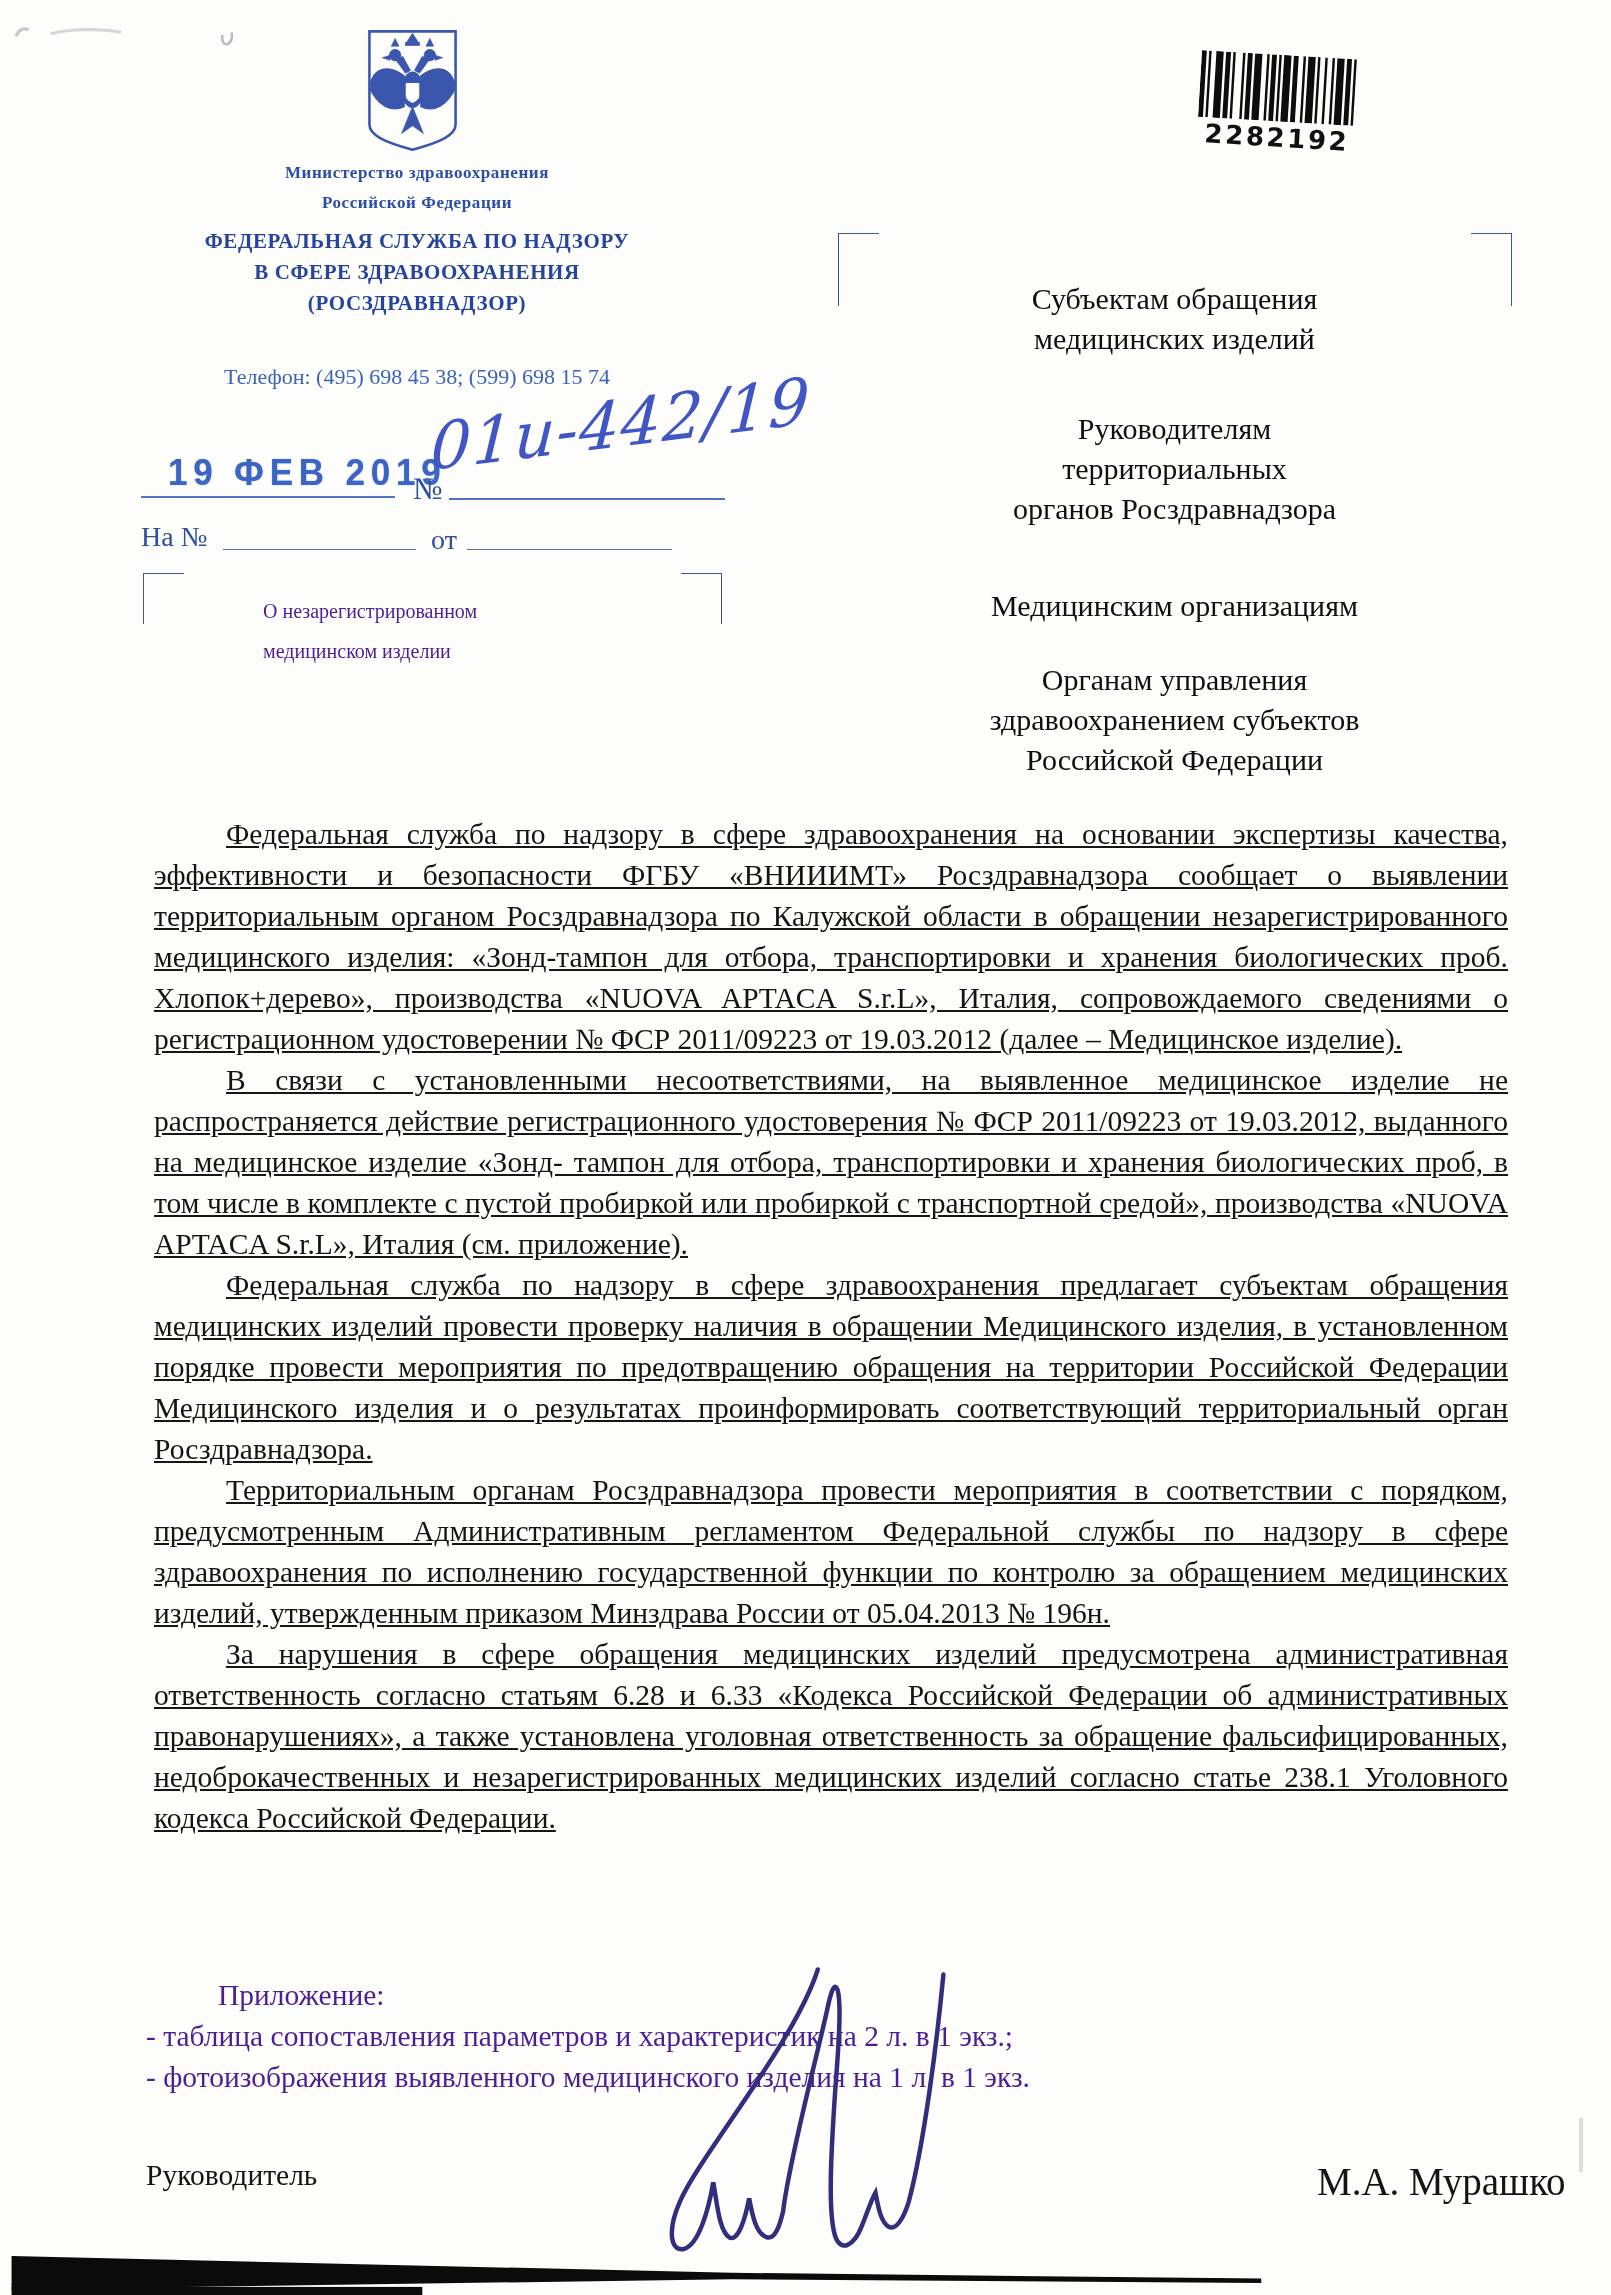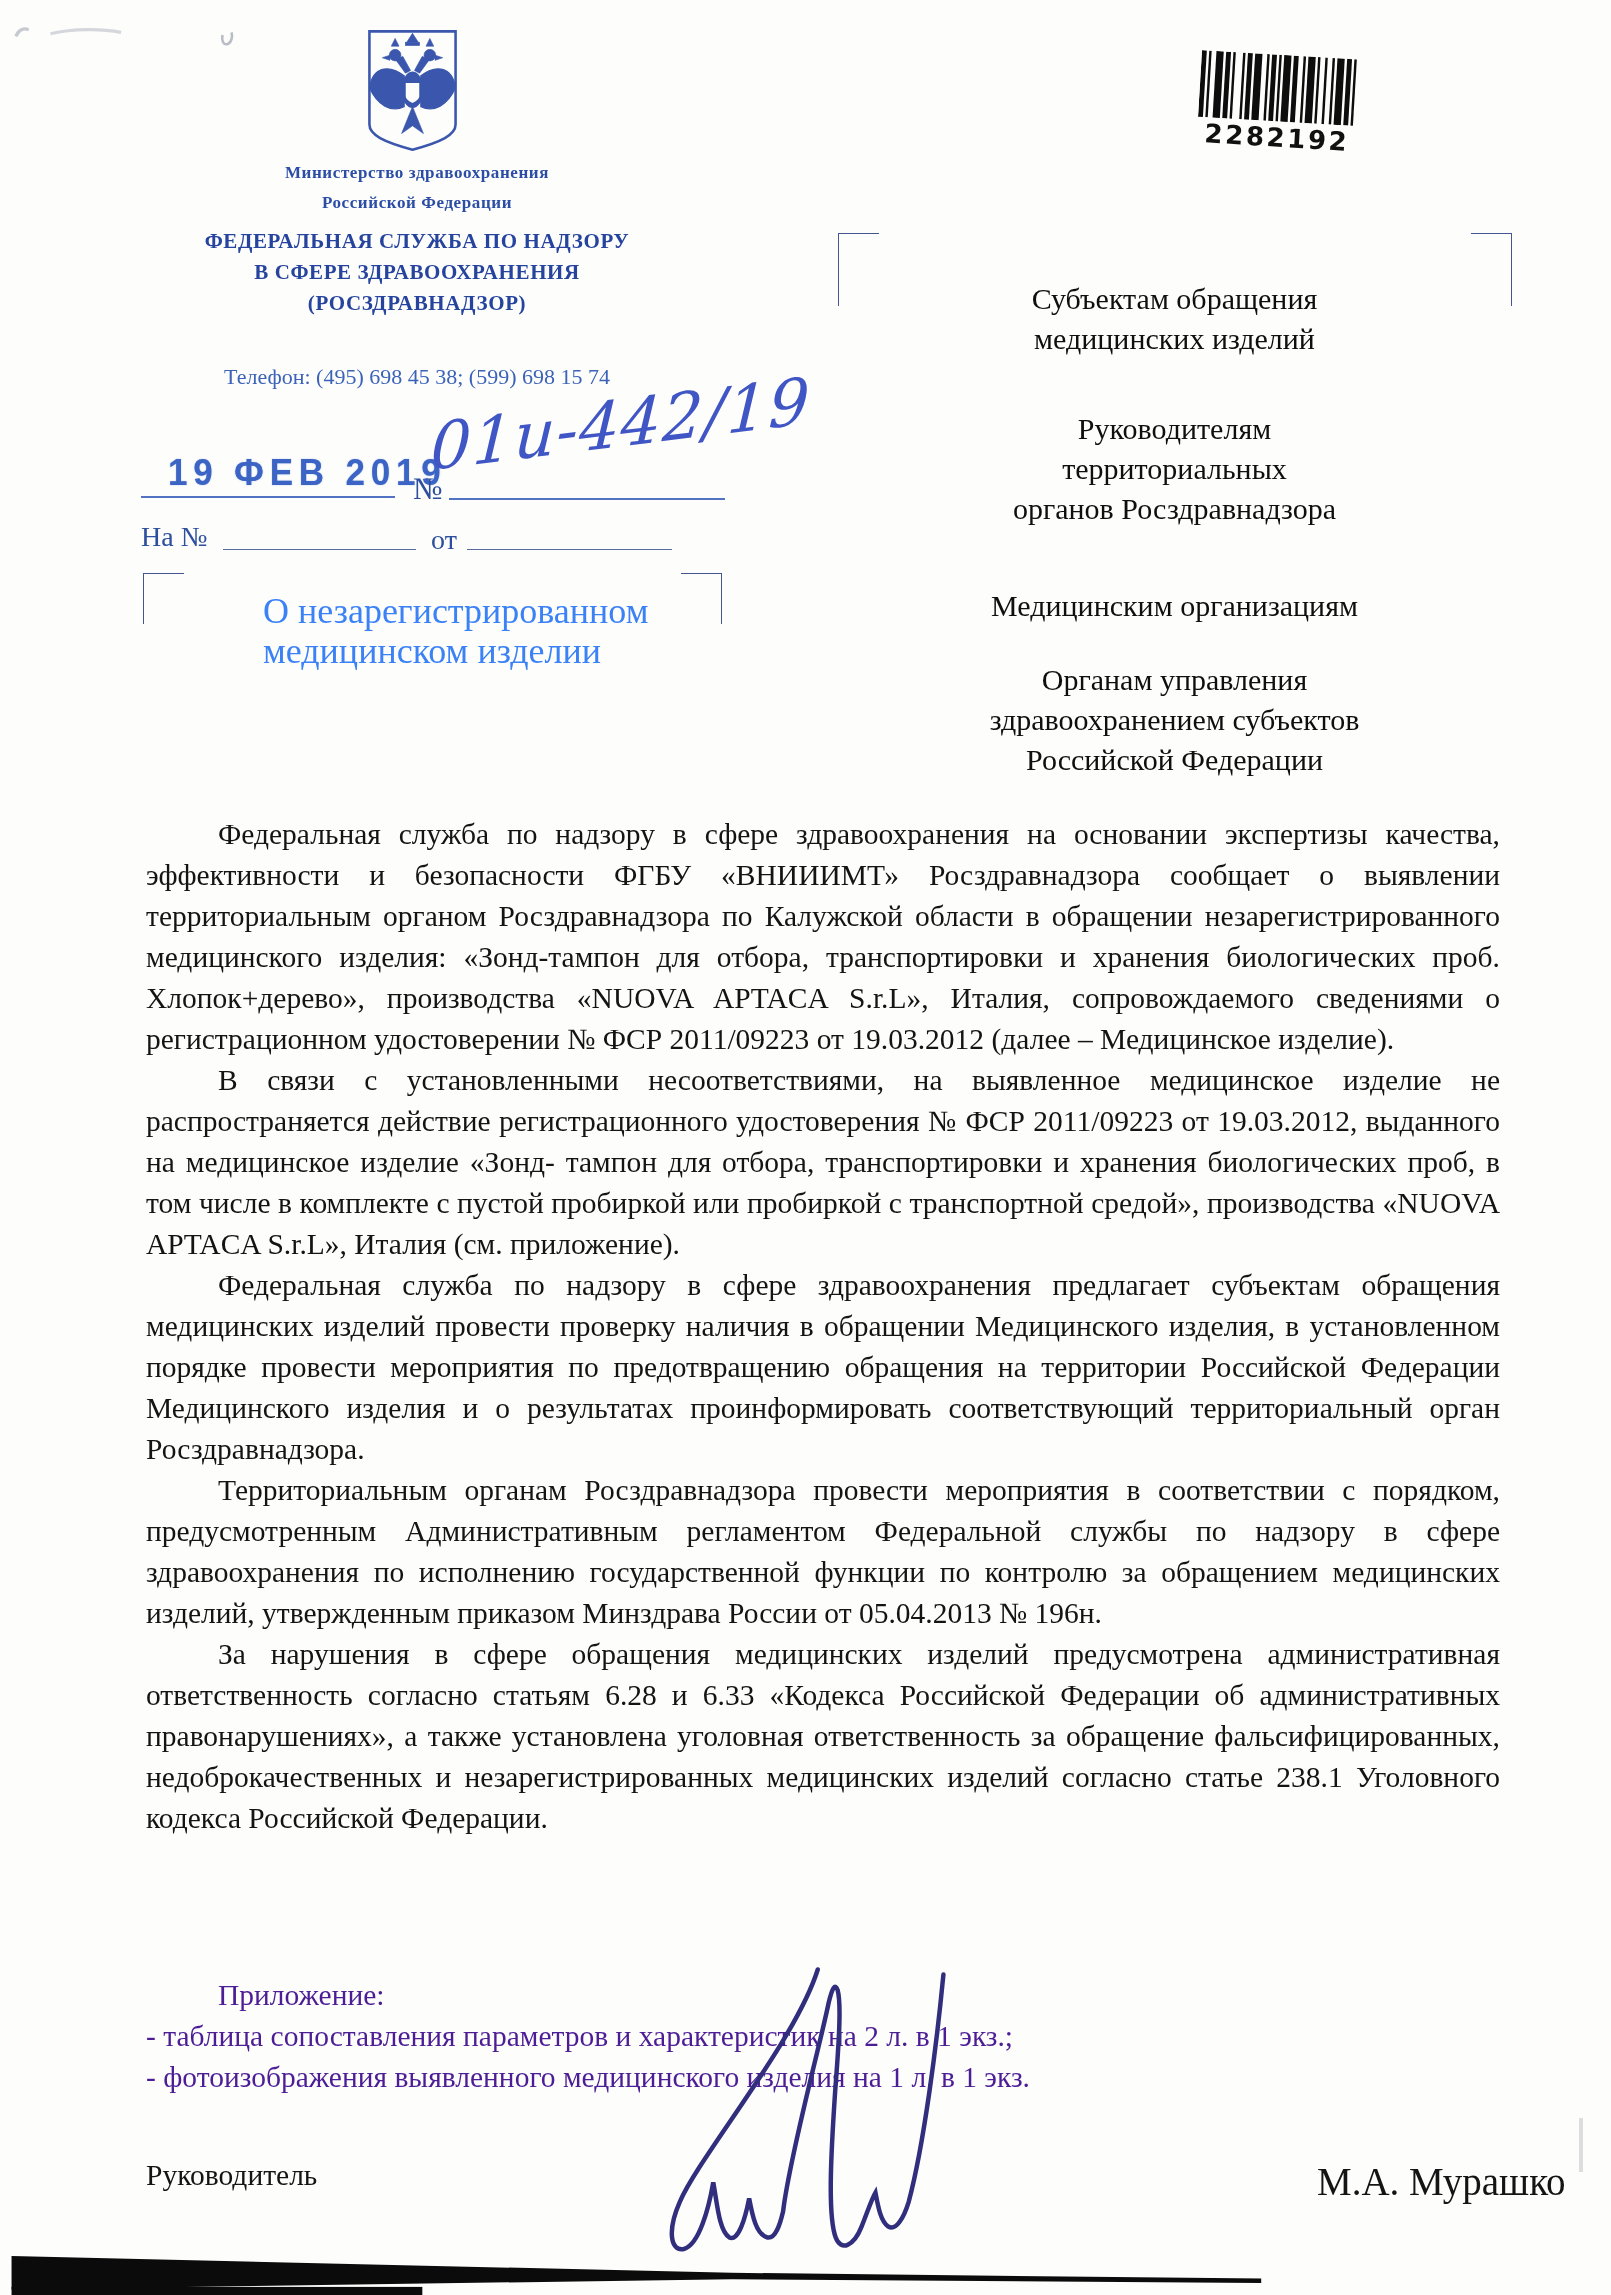--- a/index.html
+++ b/index.html
@@ -30,32 +30,32 @@
     transform-origin:left bottom; letter-spacing:1.3px;}
   .reply-label{left:141px; top:521px; font-size:28px; color:#2d4f9e;}
   .reply-from{left:431px; top:524px; font-size:28px; color:#2d4f9e;}
 
   
   .corner{width:40px; height:50px; border-top:1.9px solid #44568f;}
   .corner.tall{height:72px;}
   .corner.l{border-left:1.9px solid #44568f;}
   .corner.r{border-right:1.9px solid #44568f;}
 
-  .subject{left:263px; top:591px; width:398px; font-size:36px; line-height:40px; color:#3b82f6;}
+  .subject{left:263px; top:591px; width:398px; font-size:20px; line-height:40px; color:#4c1d95;}
 
   
   .recipient{left:860px; width:629px; font-size:30px; line-height:40px; color:#0f0f0f; text-align:center;margin-top:48px;}
 
   
   .barcode{left:1202px; top:50px; width:160px; transform:rotate(3.4deg); transform-origin:left top;}
   .barcode-num{font-family:"DejaVu Sans", sans-serif; font-size:26px; font-weight:bold;
     letter-spacing:2.6px; color:#111; text-align:center; margin-top:1.3px;}
 
   
-  .body-text{left:146px; top:814px; width:1354px;}
+  .body-text{left:154px; top:814px; width:1354px;text-decoration:underline;}
   .body-text p{margin:0; font-size:29.5px; line-height:41px; text-align:justify;
     text-indent:72px; color:#141414;}
   .attachments{left:146px; top:1975px; width:1354px; font-size:29.5px; line-height:41px; color:#4c1d95;}
   .attachments .att-title{text-indent:72px;}
 
   
   .sig-label{left:146px; top:2159px; font-size:29.5px; color:#141414;}
   .sig-name{left:1317px; top:2159px; font-size:39px; color:#141414;}
 
   svg{display:block;}

